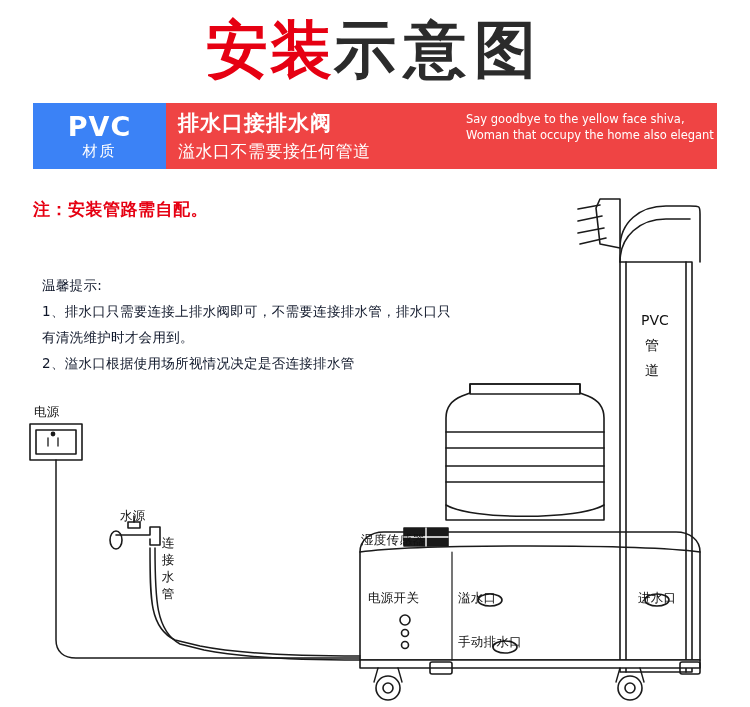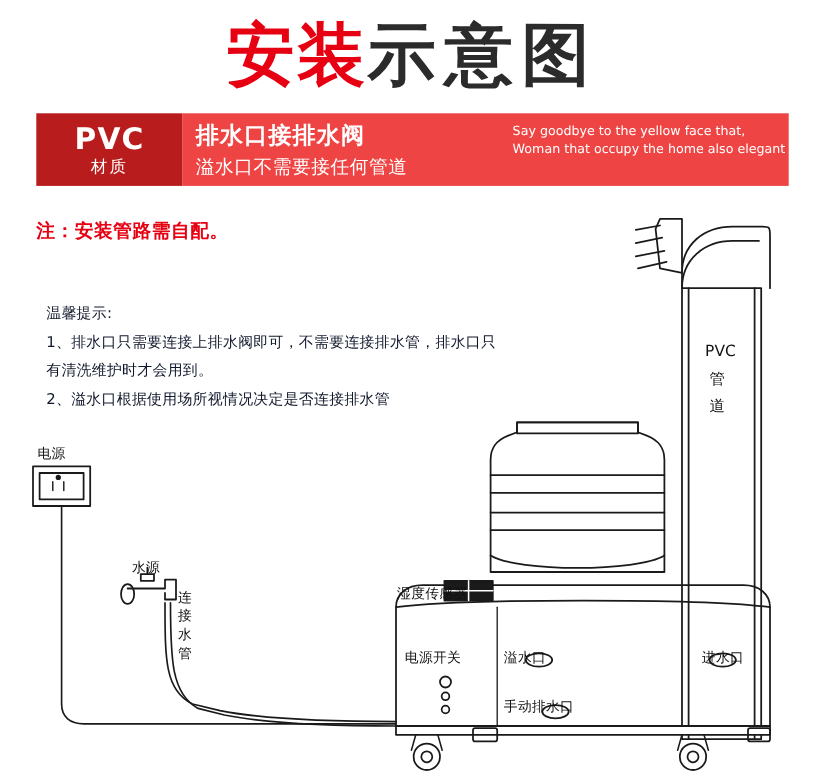--- a/index.html
+++ b/index.html
@@ -49,21 +49,21 @@
   .banner {
     position: absolute;
     left: 33px;
     top: 103px;
     width: 684px;
     height: 66px;
     display: flex;
     align-items: stretch;
   }
   .banner-left {
-    background: #b91c1c;
+    background: #3b82f6;
     width: 133px;
     color: #ffffff;
     display: flex;
     flex-direction: column;
     align-items: center;
     justify-content: center;
     line-height: 1;
   }
   .banner-left .pvc {
     font-size: 27px;
@@ -168,21 +168,21 @@
   </div>
 
   <div class="banner">
     <div class="banner-left">
       <div class="pvc">PVC</div>
       <div class="mat">材质</div>
     </div>
     <div class="banner-right">
       <div class="line1">排水口接排水阀</div>
       <div class="line2">溢水口不需要接任何管道</div>
-      <div class="en1">Say goodbye to the yellow face that,</div>
+      <div class="en1">Say goodbye to the yellow face shiva,</div>
       <div class="en2">Woman that occupy the home also elegant</div>
     </div>
   </div>
 
   <div class="note-red">注：安装管路需自配。</div>
 
   <div class="tips">
     <div>温馨提示:</div>
     <div>1、排水口只需要连接上排水阀即可，不需要连接排水管，排水口只</div>
     <div>有清洗维护时才会用到。</div>

